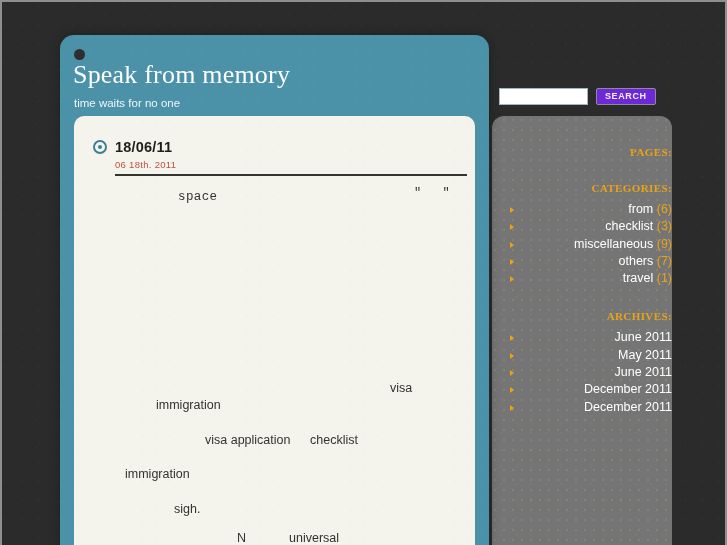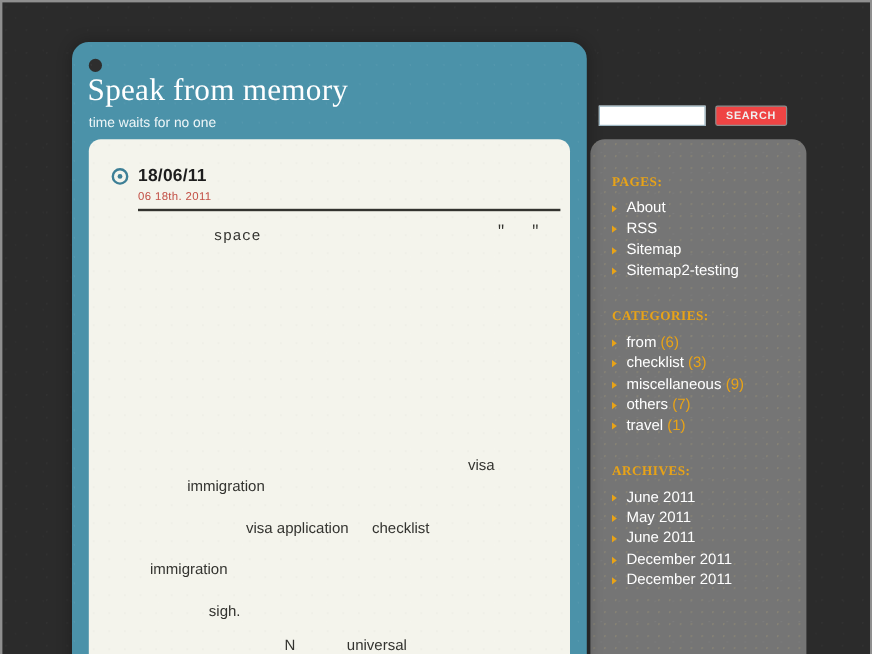--- a/index.html
+++ b/index.html
@@ -176,21 +176,21 @@
     outline:none;
     font-family:"Liberation Sans", sans-serif;
     font-size:10px;
     padding:0 3px;
     color:#222;
   }
   .search-button {
     margin-left:8px;
     height:17px;
     padding:0 8px;
-    background:#ef4444;
+    background:#6d28d9;
     border:1px solid #8d8d8d;
     border-radius:2px;
     color:#f0f0f0;
     font-family:"Liberation Sans", sans-serif;
     font-size:9px;
     font-weight:bold;
     letter-spacing:.6px;
     cursor:pointer;
     line-height:15px;
   }
@@ -209,21 +209,21 @@
     content:"";
     position:absolute; inset:0;
     border-radius:12px 12px 0 0;
     background-image:
       radial-gradient(circle at 3px 4px, rgba(225,200,120,.17) 0.7px, transparent 1px),
       radial-gradient(circle at 9px 11px, rgba(255,255,255,.05) 0.6px, transparent 0.9px);
     background-size:9px 10px, 15px 17px;
     pointer-events:none;
   }
 
-  .widget { position:relative; z-index:2; }
+  .widget { position:relative; z-index:2;text-align:right; }
   .widget-title {
     font-family:"Liberation Serif", serif;
     font-size:11px;
     font-weight:bold;
     color:#e8a317;
     letter-spacing:.4px;
     text-transform:uppercase;
     padding-left:18px;
   }
   .widget-list { list-style:none; margin-top:7px; }
@@ -290,26 +290,20 @@
 </div>
 
 <div class="search-row">
   <input class="search-input" type="text" value="" style="">
   <button class="search-button">SEARCH</button>
 </div>
 
 <div class="sidebar" id="sidebar">
     <div class="widget w-pages">
       <div class="widget-title">Pages:</div>
-      <ul class="widget-list">
-        <li><span>About</span></li>
-        <li><span>RSS</span></li>
-        <li><span>Sitemap</span></li>
-        <li><span>Sitemap2-testing</span></li>
-      </ul>
     </div>
     <div class="widget w-categories">
       <div class="widget-title">Categories:</div>
       <ul class="widget-list">
         <li><span>from</span><span class="cat-count"> (6)</span></li>
         <li><span>checklist</span><span class="cat-count"> (3)</span></li>
         <li><span>miscellaneous</span><span class="cat-count"> (9)</span></li>
         <li><span>others</span><span class="cat-count"> (7)</span></li>
         <li><span>travel</span><span class="cat-count"> (1)</span></li>
       </ul>

